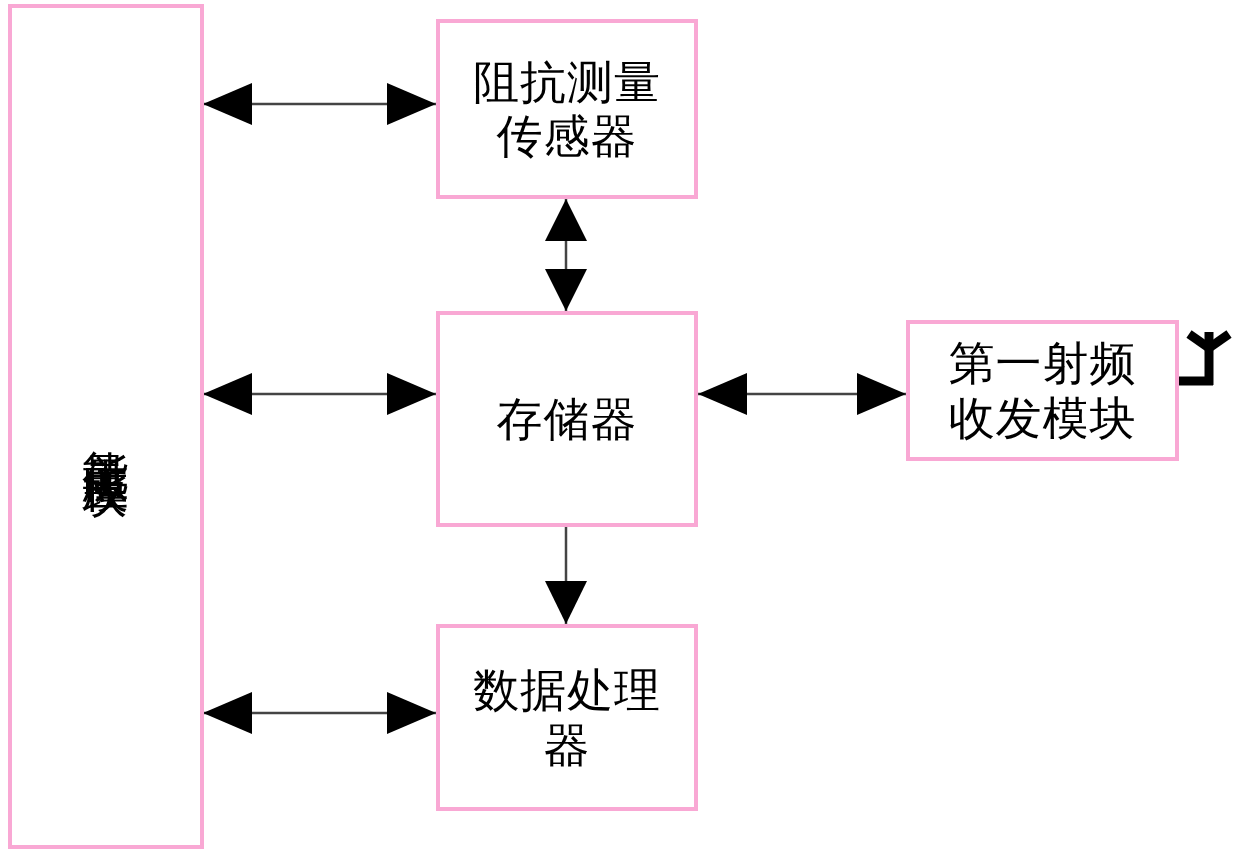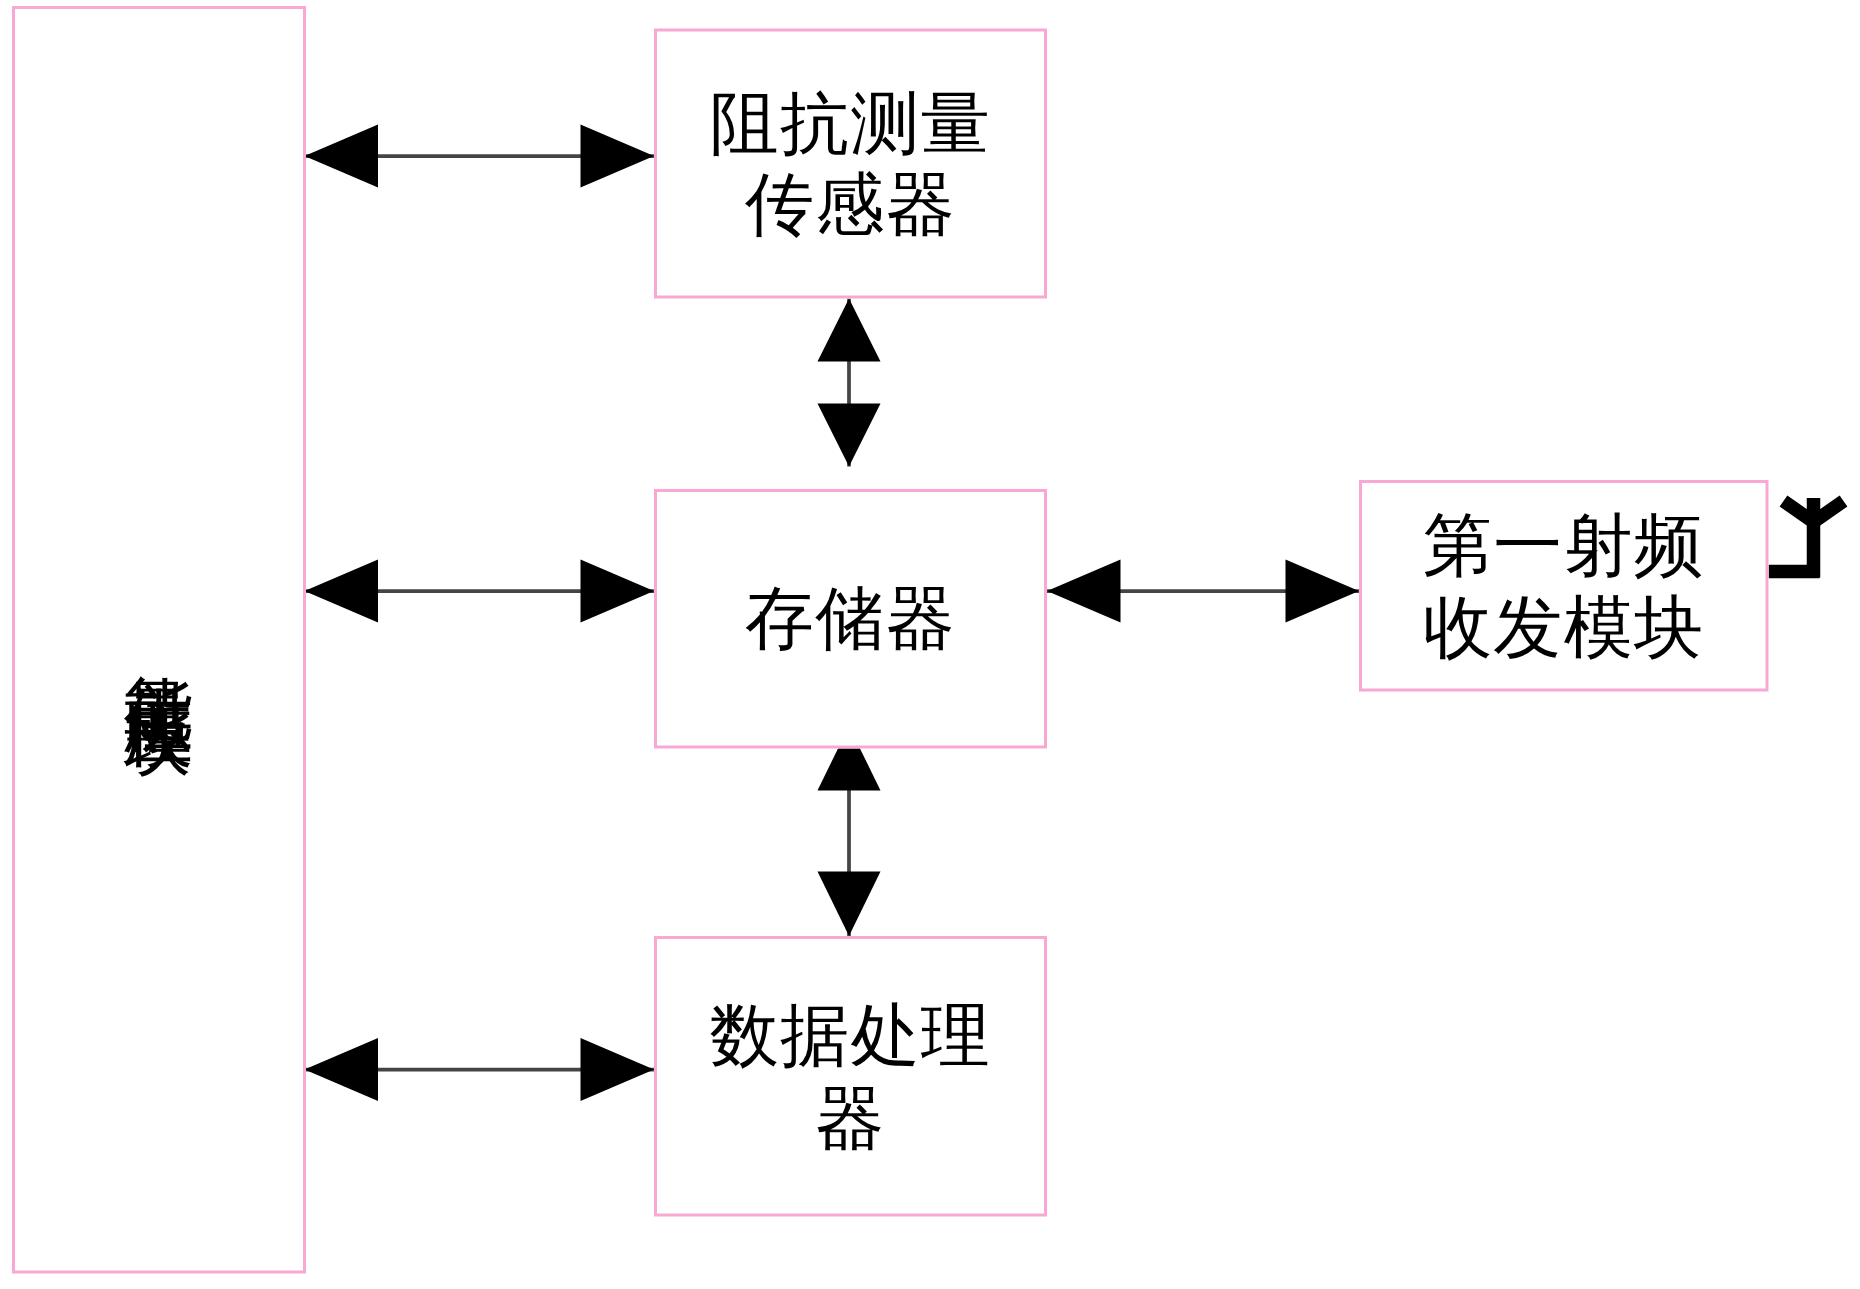--- a/index.html
+++ b/index.html
@@ -20,21 +20,21 @@
   #diagram-svg {
     position: absolute;
     left: 0;
     top: 0;
     width: 1240px;
     height: 859px;
   }
   .node-box {
     position: absolute;
     box-sizing: border-box;
-    border: 2px solid #f9a8d4;
+    border: 4px solid #f9a8d4;
     background: #ffffff;
     display: flex;
     align-items: center;
     justify-content: center;
     text-align: center;
   }
   .node-label {
     font-family: "DejaVu Serif", "Liberation Serif", serif;
     color: #000000;
     font-weight: 400;
@@ -59,23 +59,23 @@
     height: 845px;
   }
   #box-sensor {
     left: 436px;
     top: 19px;
     width: 262px;
     height: 180px;
   }
   #box-memory {
     left: 436px;
-    top: 326px;
+    top: 311px;
     width: 262px;
-    height: 173px;
+    height: 216px;
   }
   #box-processor {
     left: 436px;
     top: 624px;
     width: 262px;
     height: 187px;
   }
   #box-rf {
     left: 906px;
     top: 320px;

